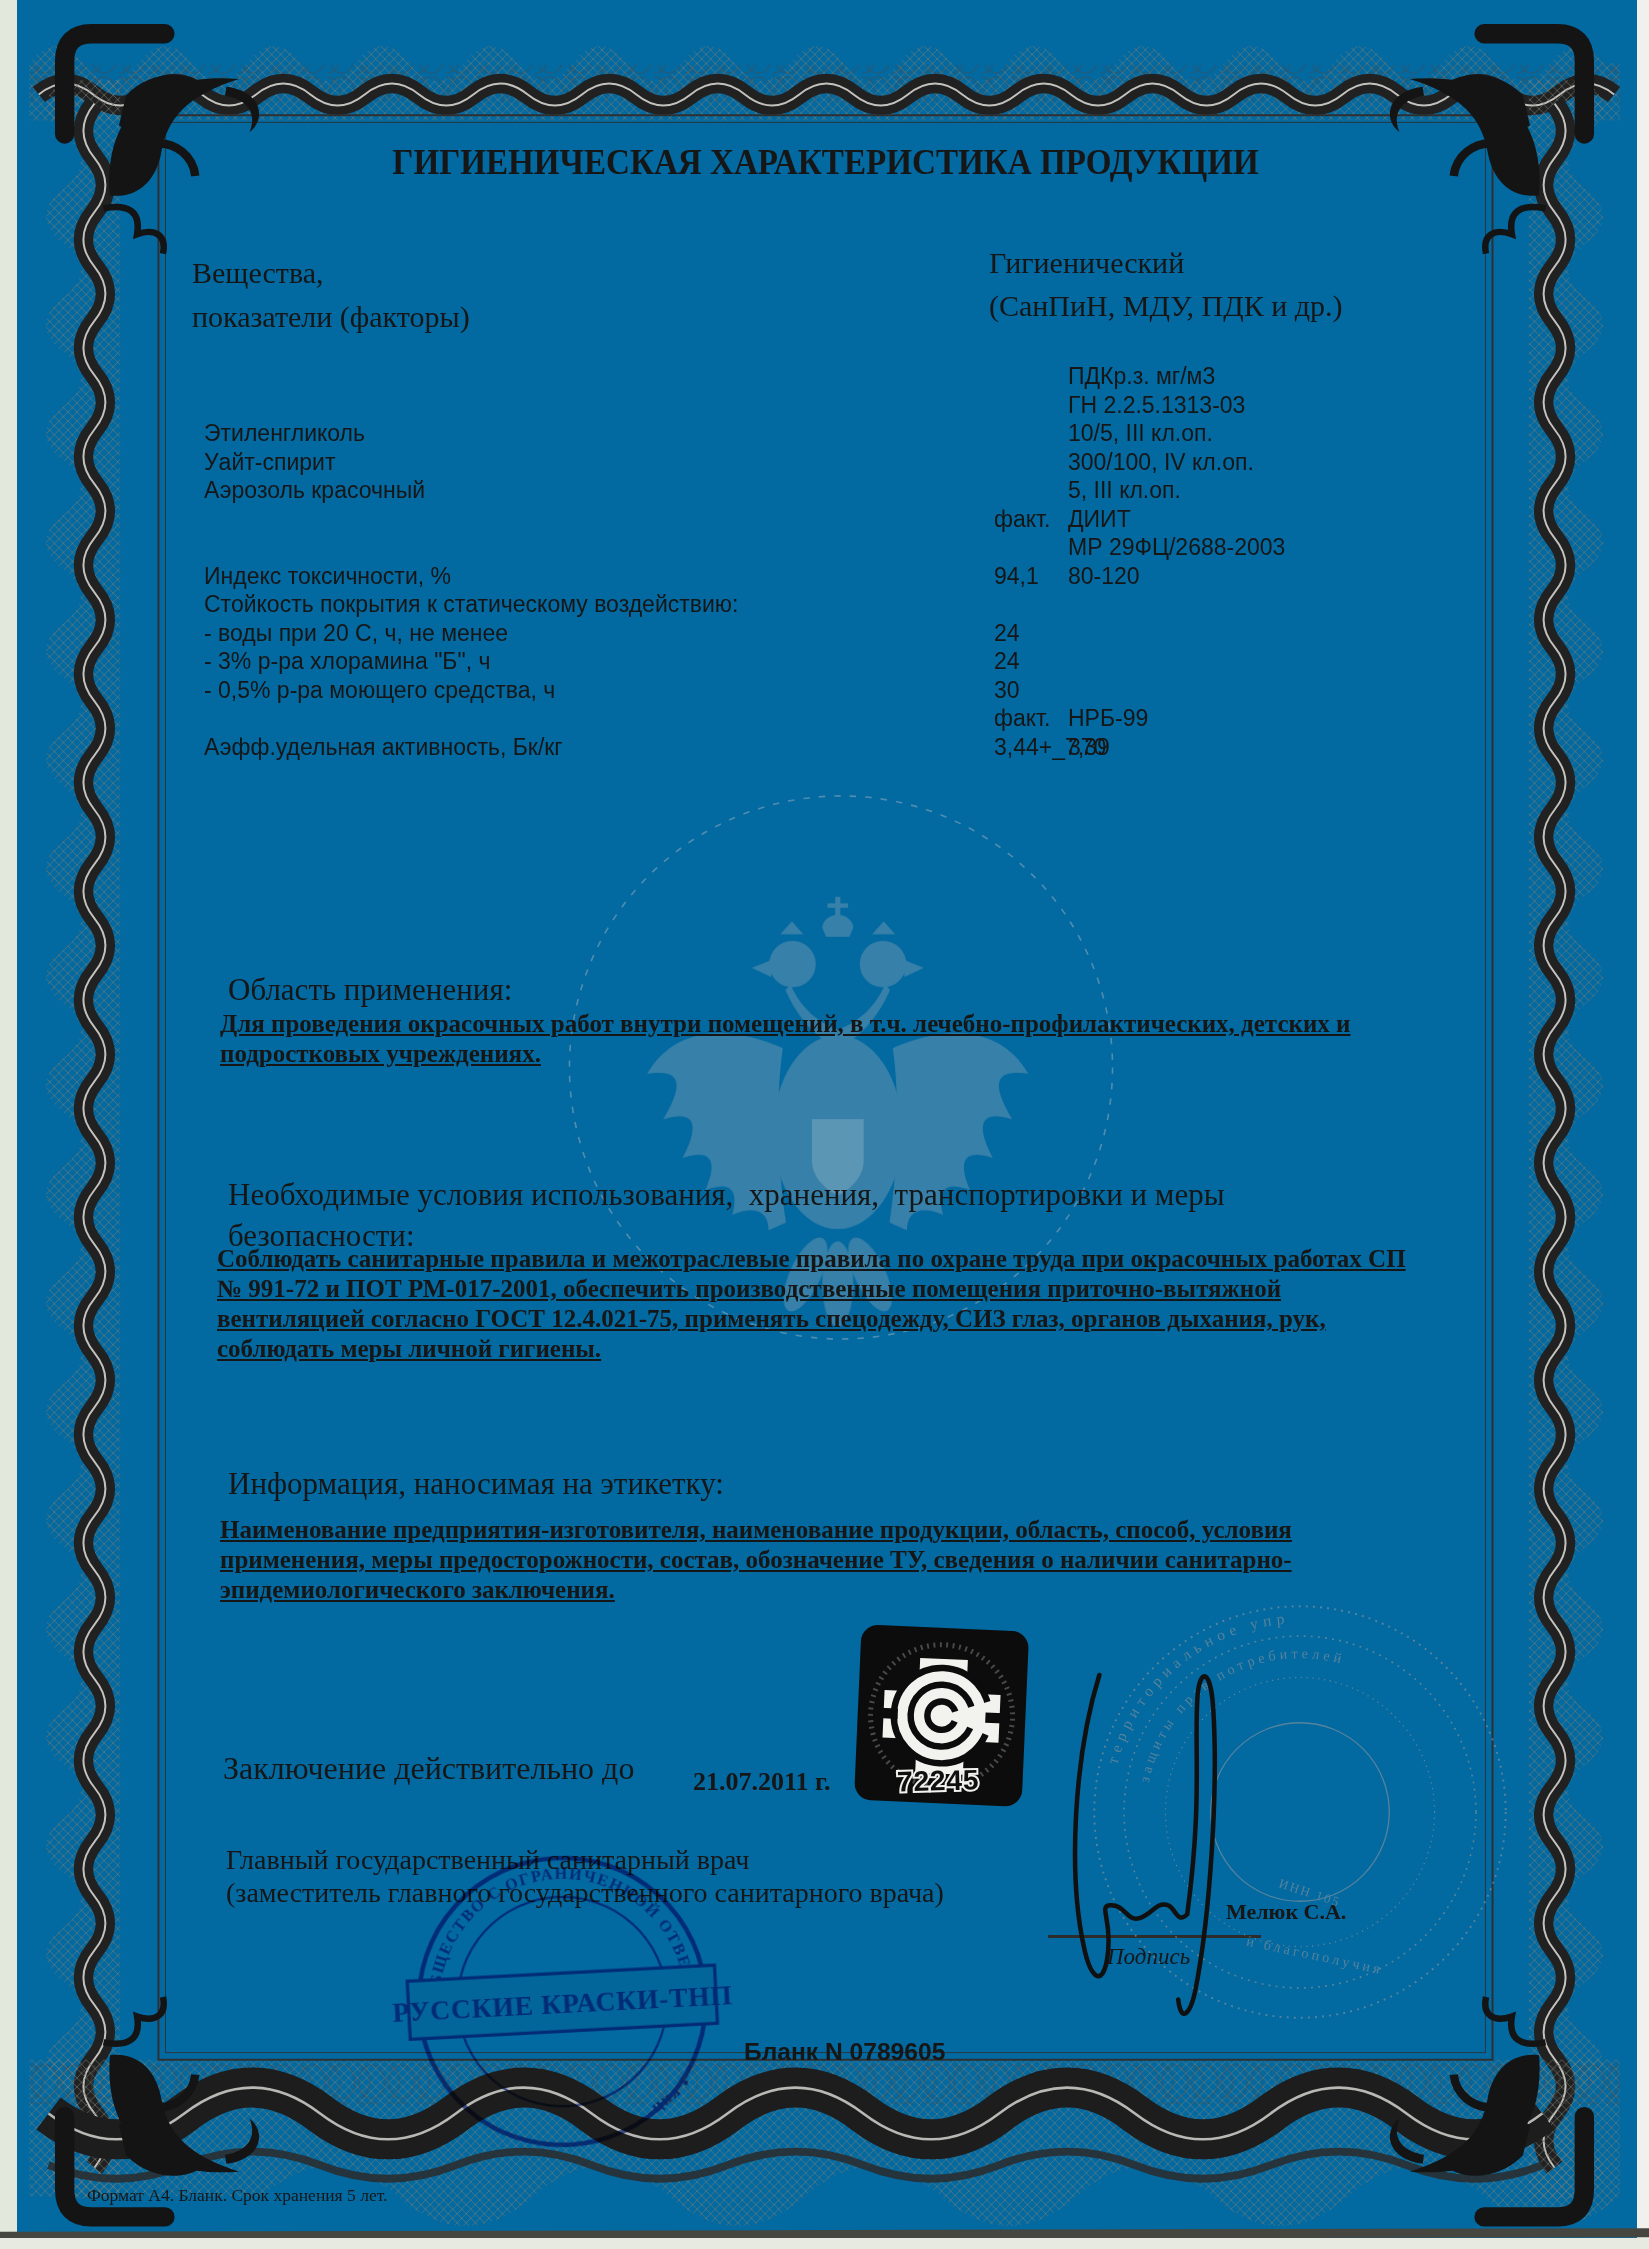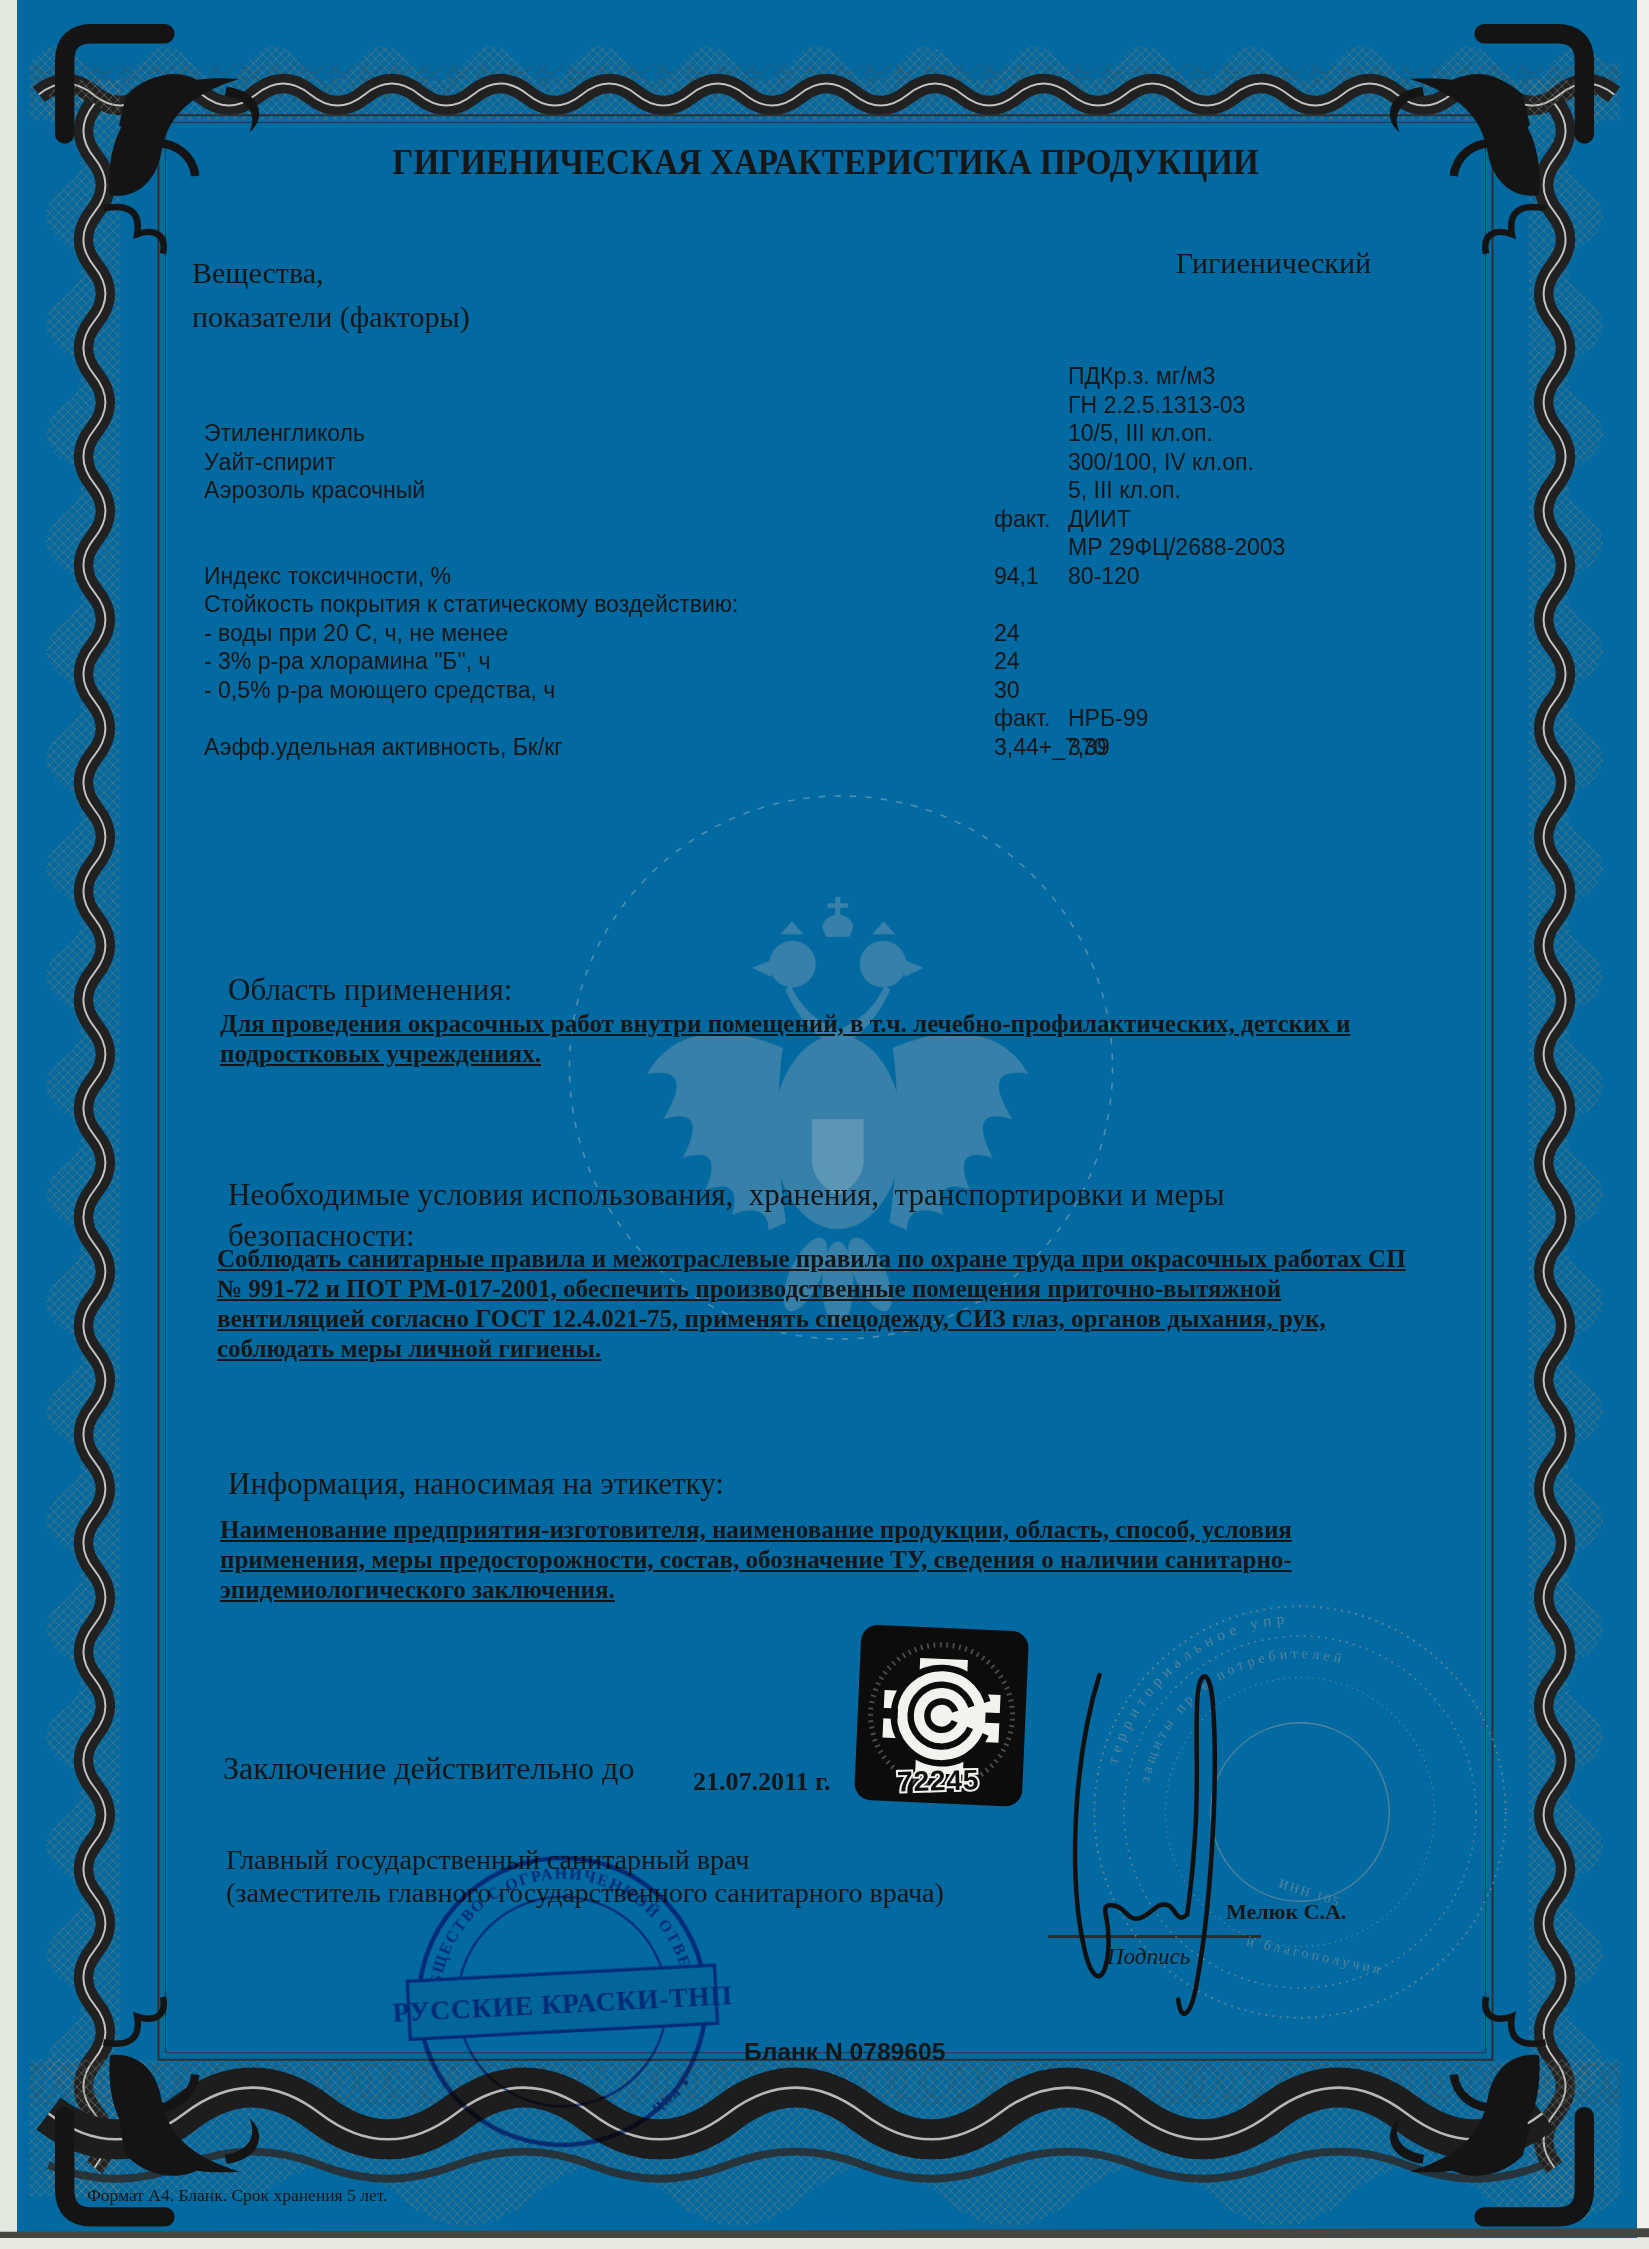--- a/index.html
+++ b/index.html
@@ -13,21 +13,21 @@
   .scan-foot{position:absolute;left:0;top:2238px;width:100%;height:12.3px;background:#e7eae1;z-index:7;}
   .border-svg{position:absolute;left:0;top:0;z-index:2;}
   .content{position:absolute;left:0;top:0;width:100%;height:100%;z-index:3;}
 
   .abs{position:absolute;}
   .tline{white-space:pre;}
 
   .title{left:158px;top:141px;width:1335px;text-align:center;
          font-weight:bold;font-size:36px;letter-spacing:0px;transform:scaleX(.92);}
   .hdr{font-size:30px;line-height:44px;}
-  .hdr-right{left:989px;top:241px;width:382px;text-align:right;font-size:30px;line-height:43px;}
+  .hdr-right{left:989px;top:241px;width:382px;text-align:left;font-size:30px;line-height:43px;}
 
   .col{font-family:"Liberation Sans",sans-serif;font-size:23px;}
   .col .tline{height:28.5px;line-height:28.5px;}
   .col-sub{left:204px;top:419px;width:776px;}
   .col-fact{left:994px;top:419px;width:246px;}
   .col-norm{left:1068px;top:362px;width:414px;}
 
   .sec-head{font-size:31px;line-height:41px;}
   .para{font-weight:bold;font-size:25px;}
   .para .tline{height:30px;line-height:30px;text-decoration:underline;}
@@ -142,20 +142,21 @@
 
     <div class="abs title">ГИГИЕНИЧЕСКАЯ ХАРАКТЕРИСТИКА ПРОДУКЦИИ</div>
 
     <div class="abs hdr" style="left:192px;top:251px;">
         <div class="tline">Вещества,</div>
         <div class="tline">показатели (факторы)</div>
       </div>
 
     <div class="abs hdr-right">
         <div class="tline">Гигиенический</div>
+        <div class="tline">(СанПиН, МДУ, ПДК и др.)</div>
       </div>
 
     <div class="abs col col-sub">
         <div class="tline">Этиленгликоль</div>
         <div class="tline">Уайт-спирит</div>
         <div class="tline">Аэрозоль красочный</div>
         <div class="tline"> </div>
         <div class="tline"> </div>
         <div class="tline">Индекс токсичности, %</div>
         <div class="tline">Стойкость покрытия к статическому воздействию:</div>

